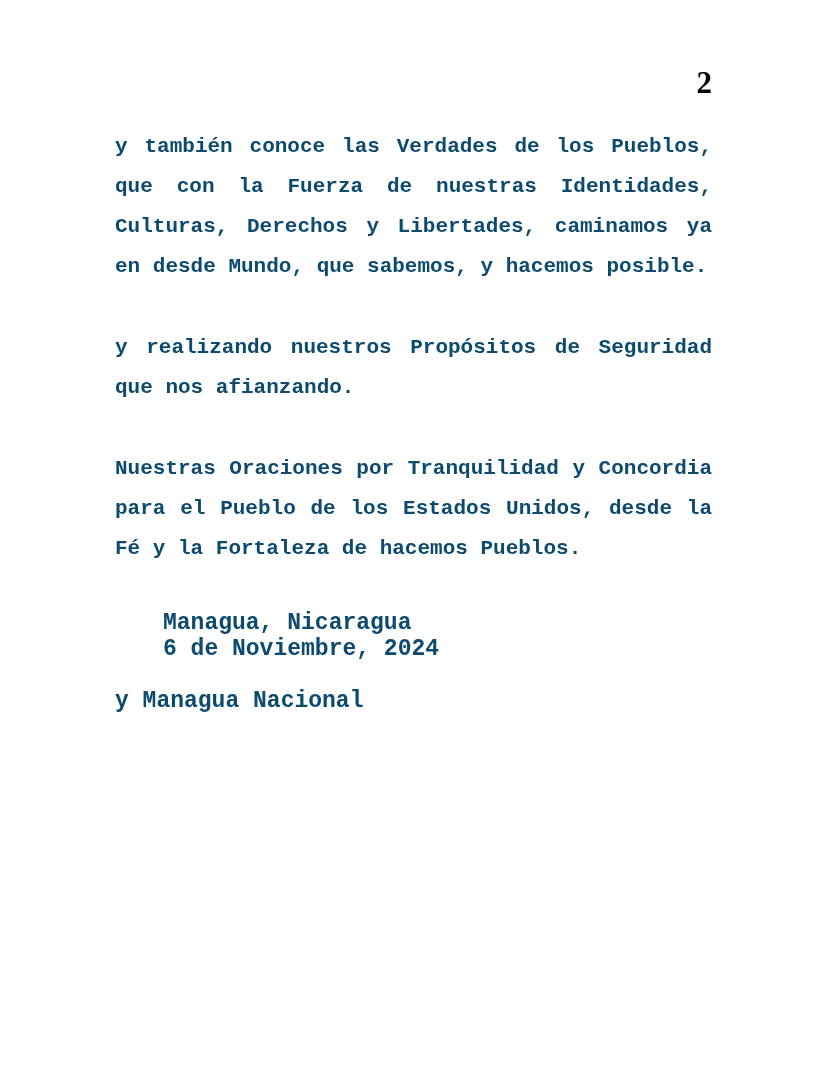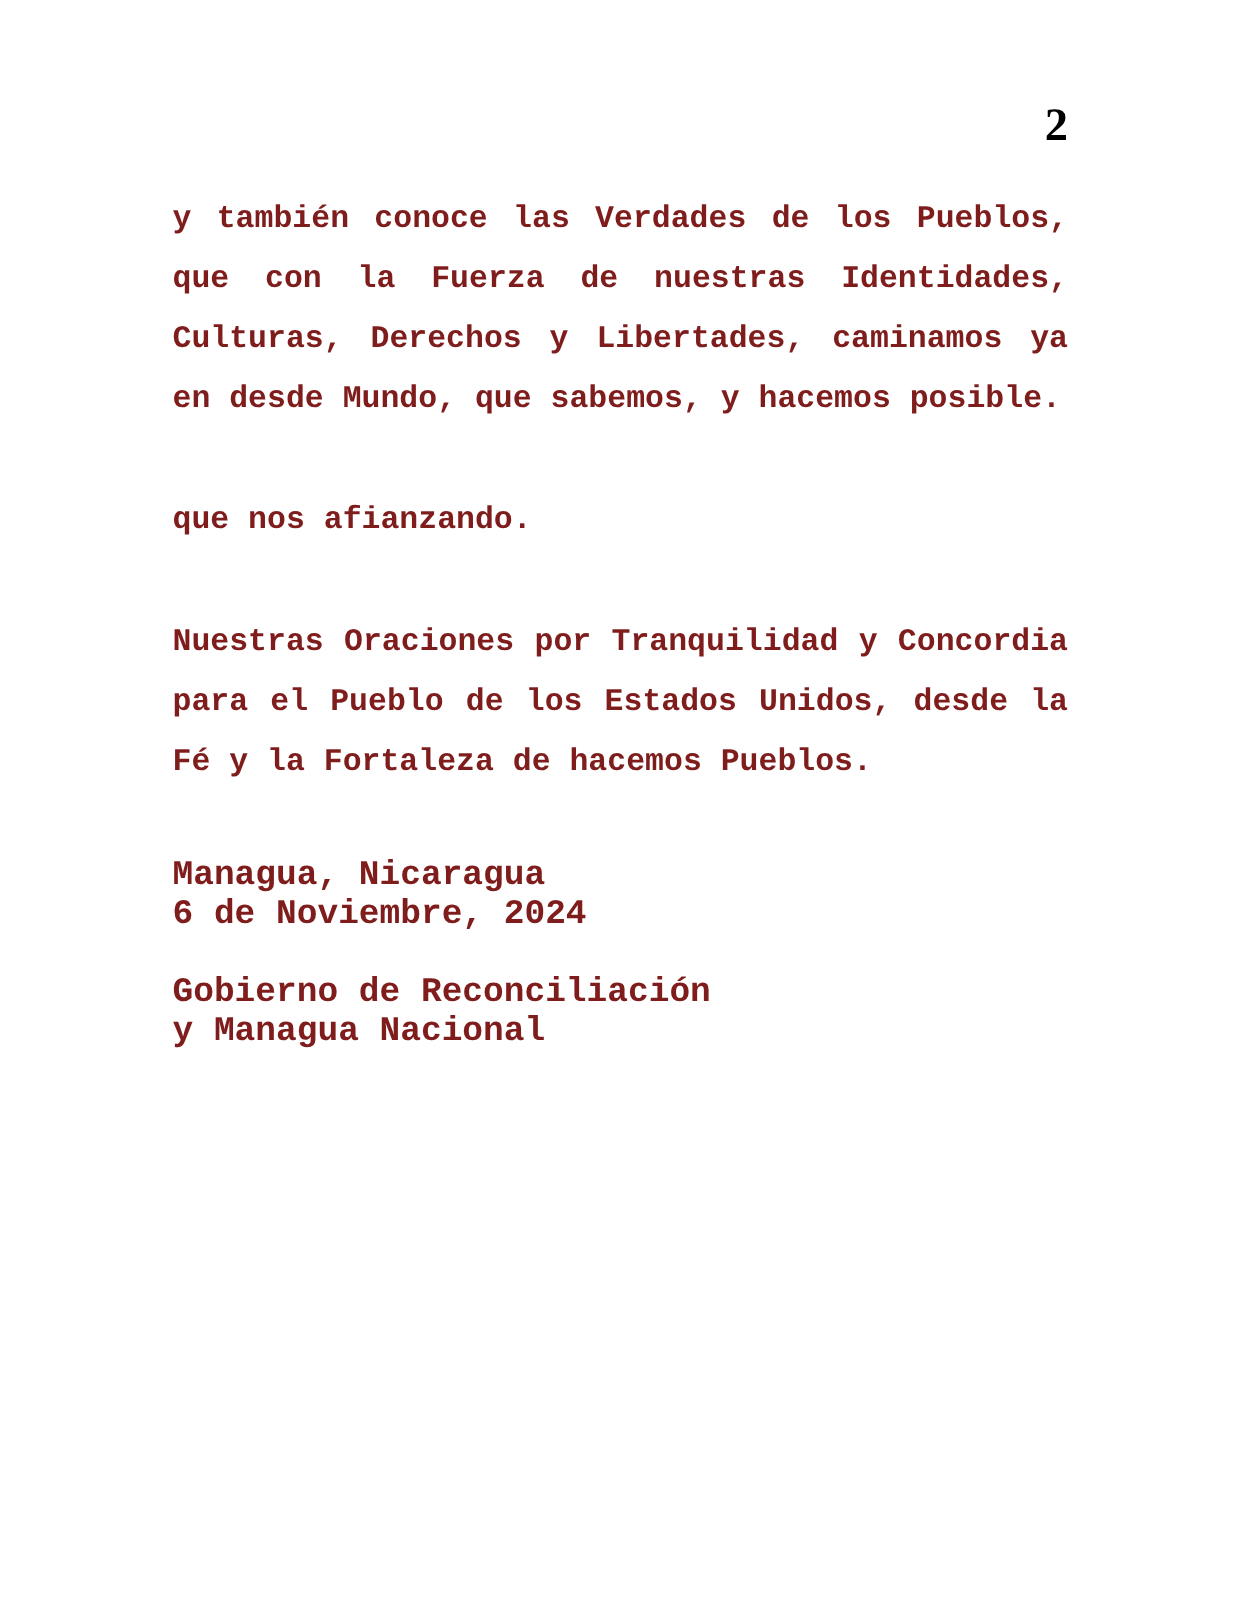--- a/index.html
+++ b/index.html
@@ -27,21 +27,21 @@
     line-height: 34px;
   }
   .content {
     position: absolute;
     left: 115px;
     top: 127px;
     width: 597px;
     font-family: "Liberation Mono", "DejaVu Sans Mono", monospace;
     font-weight: bold;
     font-size: 21px;
-    color: #7f1d1d;
+    color: #0c4a6e;
   }
   .para {
     margin: 0 0 41px 0;
   }
   .line {
     height: 40px;
     line-height: 40px;
   }
   .line.just {
     text-align: justify;
@@ -53,20 +53,21 @@
   .signoff {
     font-size: 23px;
   }
   .signoff .sline {
     height: 26px;
     line-height: 26px;
     white-space: nowrap;
   }
   .dateline {
     margin-top: 33px;
+    margin-left: 48px;
   }
   .signature {
     margin-top: 26px;
   }
 </style>
 </head>
 <body>
 
 <div class="page">
 
@@ -75,33 +76,33 @@
   <div class="content">
 
     <div class="para">
       <div class="line just">y también conoce las Verdades de los Pueblos,</div>
       <div class="line just">que con la Fuerza de nuestras Identidades,</div>
       <div class="line just">Culturas, Derechos y Libertades, caminamos ya</div>
       <div class="line">en desde Mundo, que sabemos, y hacemos posible.</div>
     </div>
 
     <div class="para">
+      <div class="line just">y realizando nuestros Propósitos de Seguridad</div>
       <div class="line">que nos afianzando.</div>
     </div>
 
     <div class="para">
       <div class="line just">Nuestras Oraciones por Tranquilidad y Concordia</div>
       <div class="line just">para el Pueblo de los Estados Unidos, desde la</div>
       <div class="line">Fé y la Fortaleza de hacemos Pueblos.</div>
     </div>
 
     <div class="signoff dateline">
       <div class="sline">Managua, Nicaragua</div>
       <div class="sline">6 de Noviembre, 2024</div>
     </div>
 
     <div class="signoff signature">
-      <div class="sline">Gobierno de Reconciliación</div>
       <div class="sline">y Managua Nacional</div>
     </div>
 
   </div>
 </div>
 
 </body></html>

